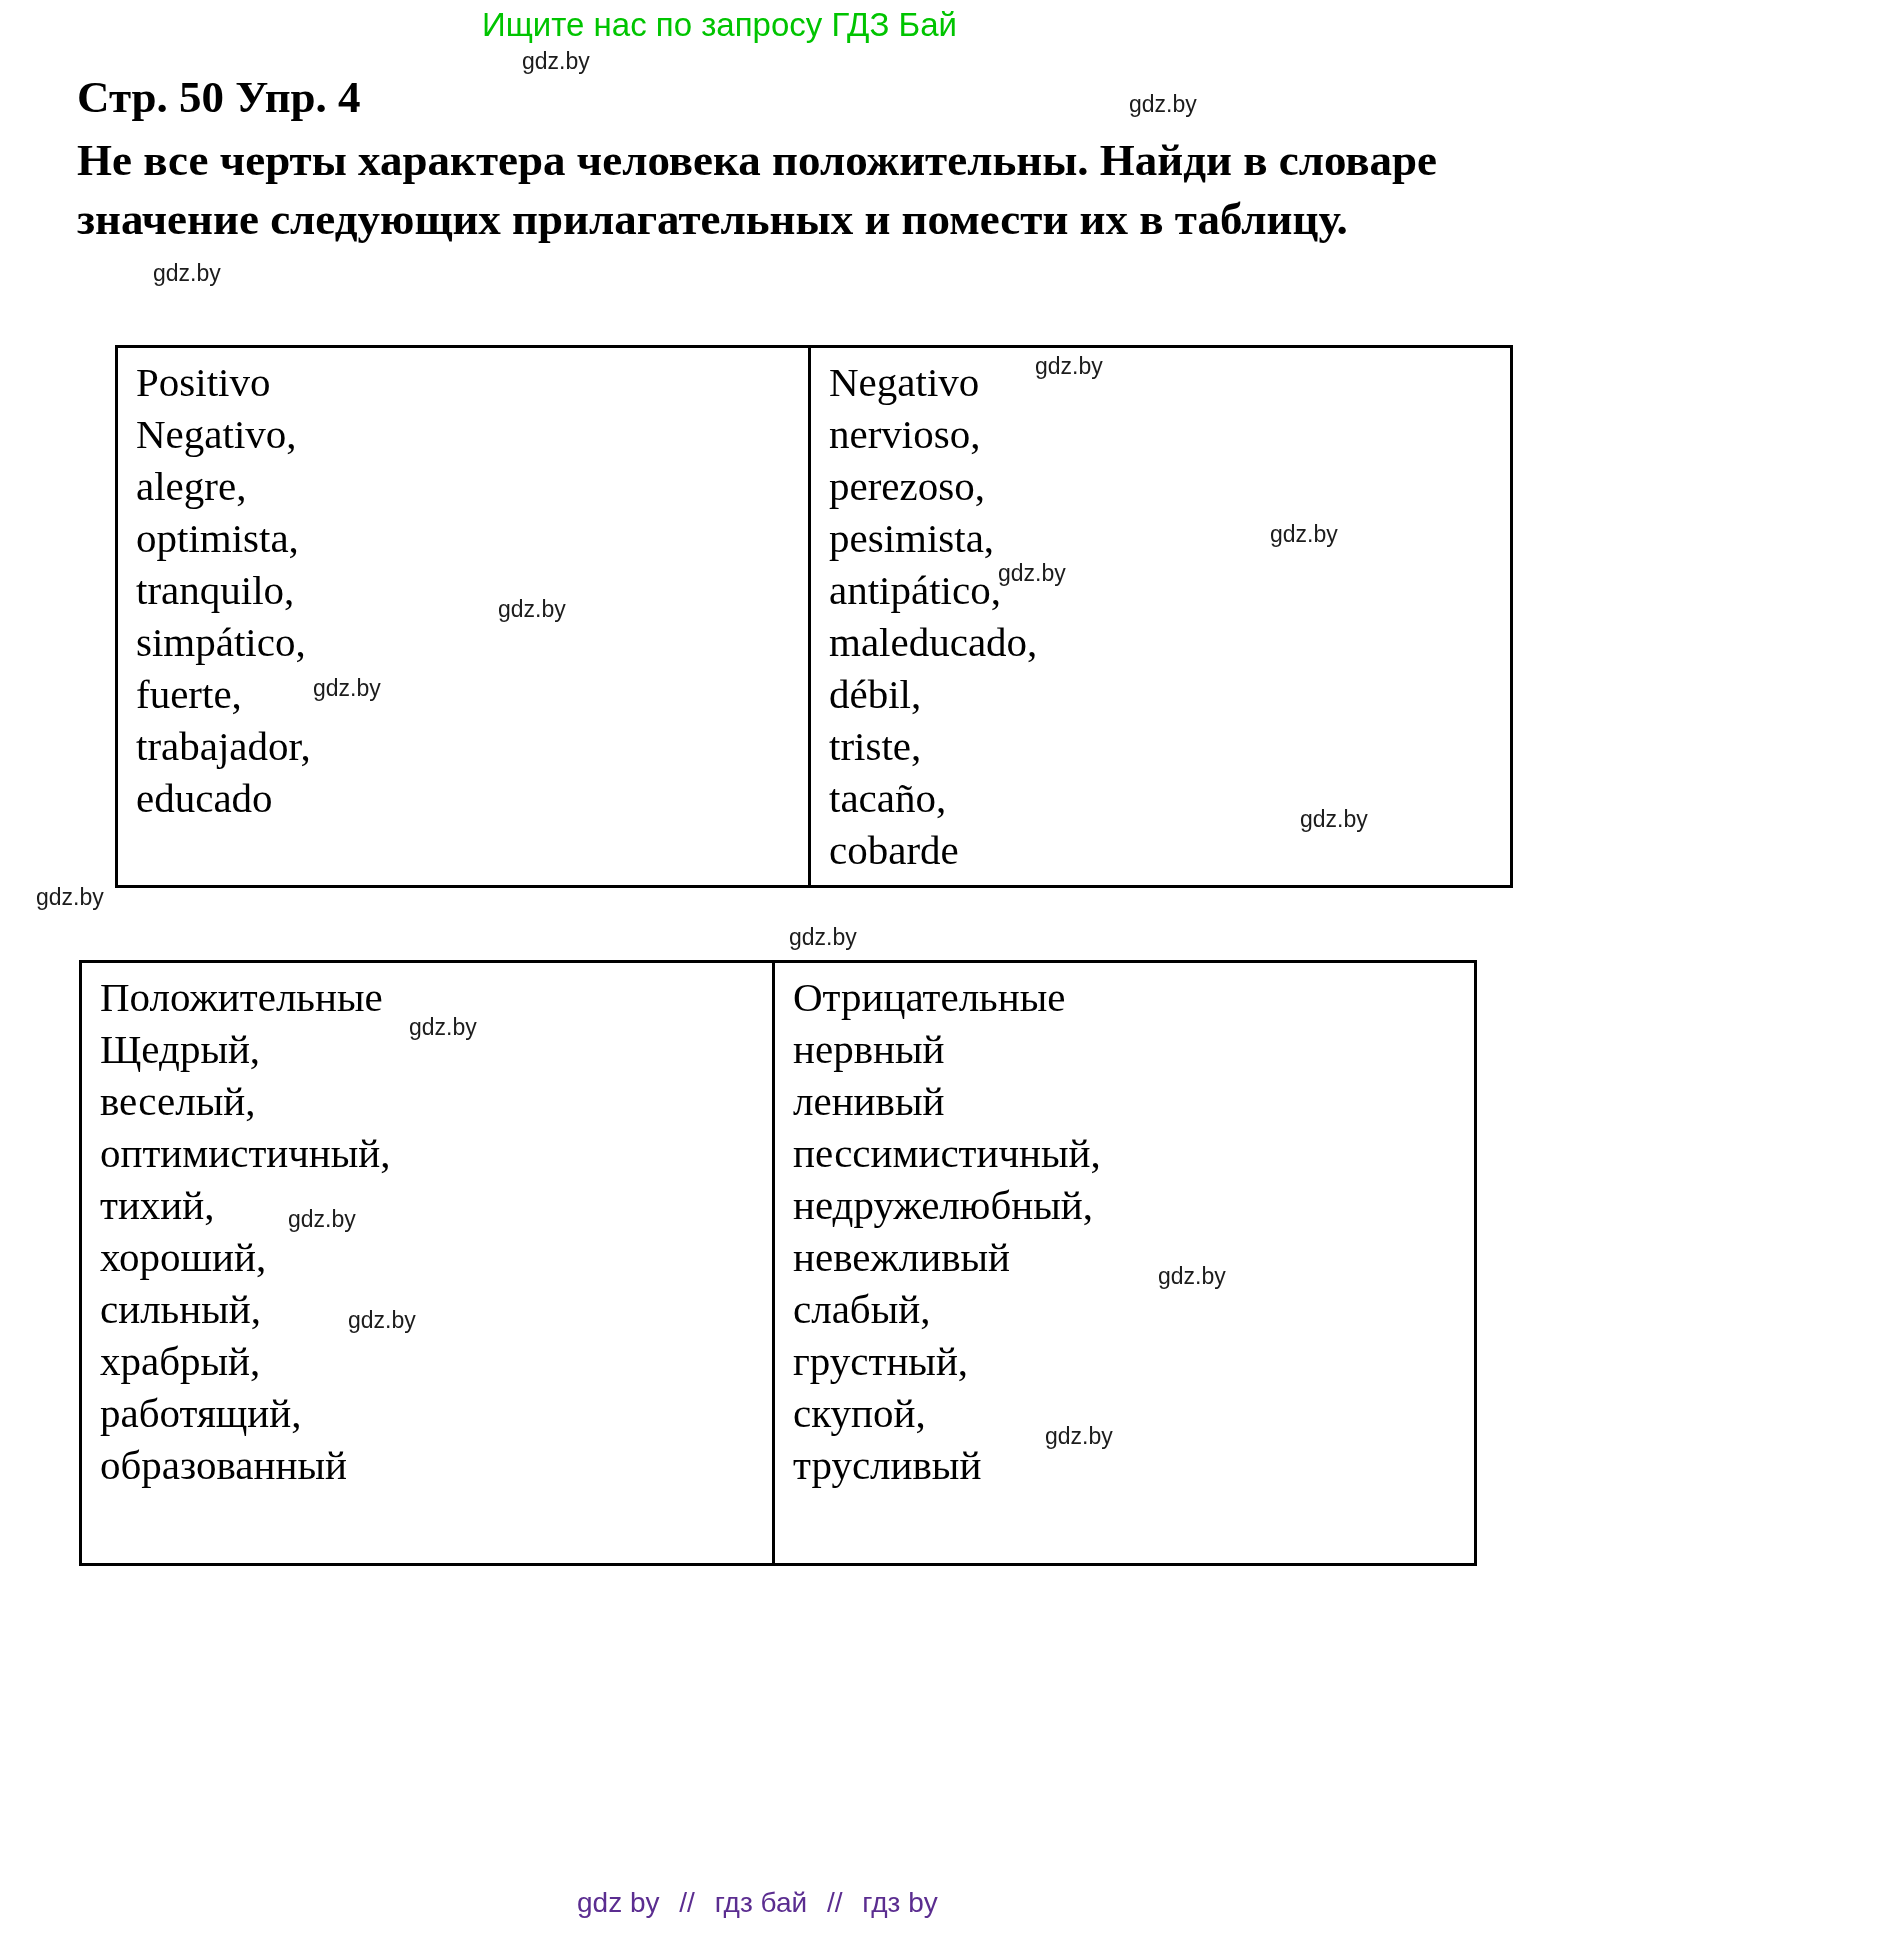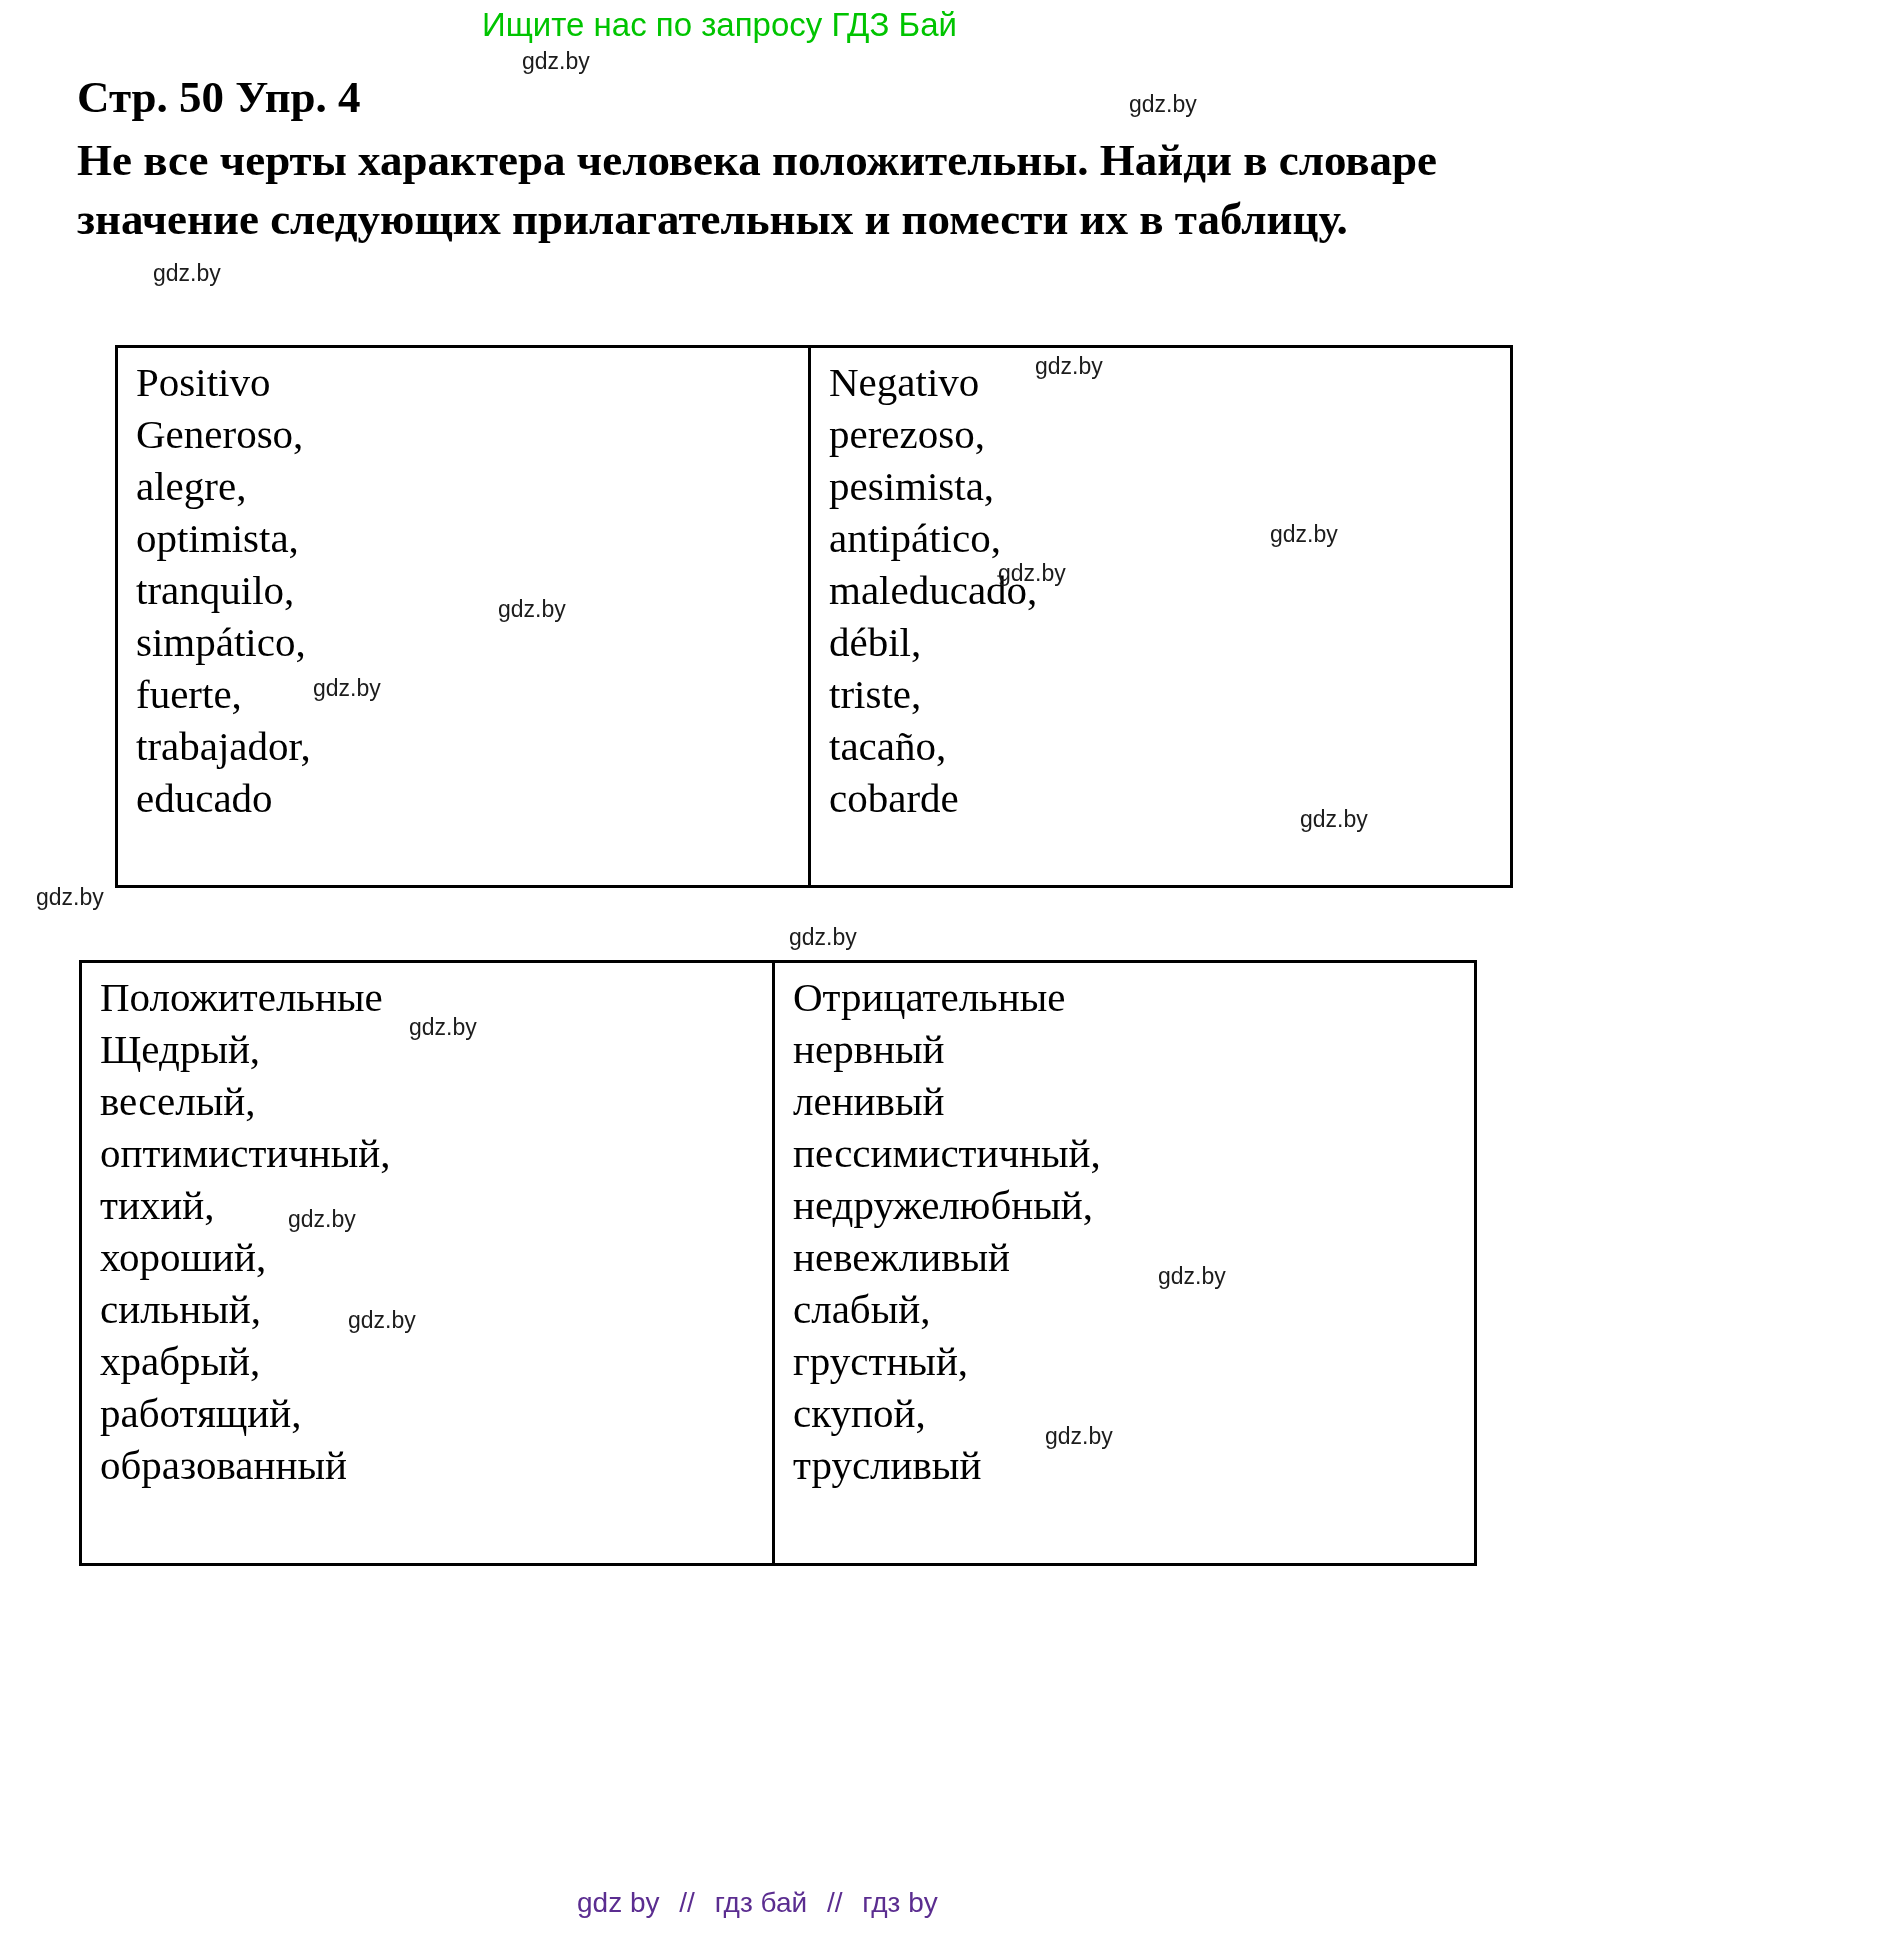--- a/index.html
+++ b/index.html
@@ -90,33 +90,34 @@
 
 <div class="task">
   <div>Не все черты характера человека положительны. Найди в словаре</div>
   <div>значение следующих прилагательных и помести их в таблицу.</div>
 </div>
 
 <div class="tbl" id="table-es">
   <div class="cell left">
     <div>Positivo</div>
     <div>
-        <div>Generoso,</div>
+        <div>Negativo,</div>
         <div>alegre,</div>
         <div>optimista,</div>
         <div>tranquilo,</div>
         <div>simpático,</div>
         <div>fuerte,</div>
         <div>trabajador,</div>
         <div>educado</div>
       </div>
   </div>
   <div class="cell right">
     <div>Negativo</div>
     <div>
+        <div>nervioso,</div>
         <div>perezoso,</div>
         <div>pesimista,</div>
         <div>antipático,</div>
         <div>maleducado,</div>
         <div>débil,</div>
         <div>triste,</div>
         <div>tacaño,</div>
         <div>cobarde</div>
       </div>
   </div>

